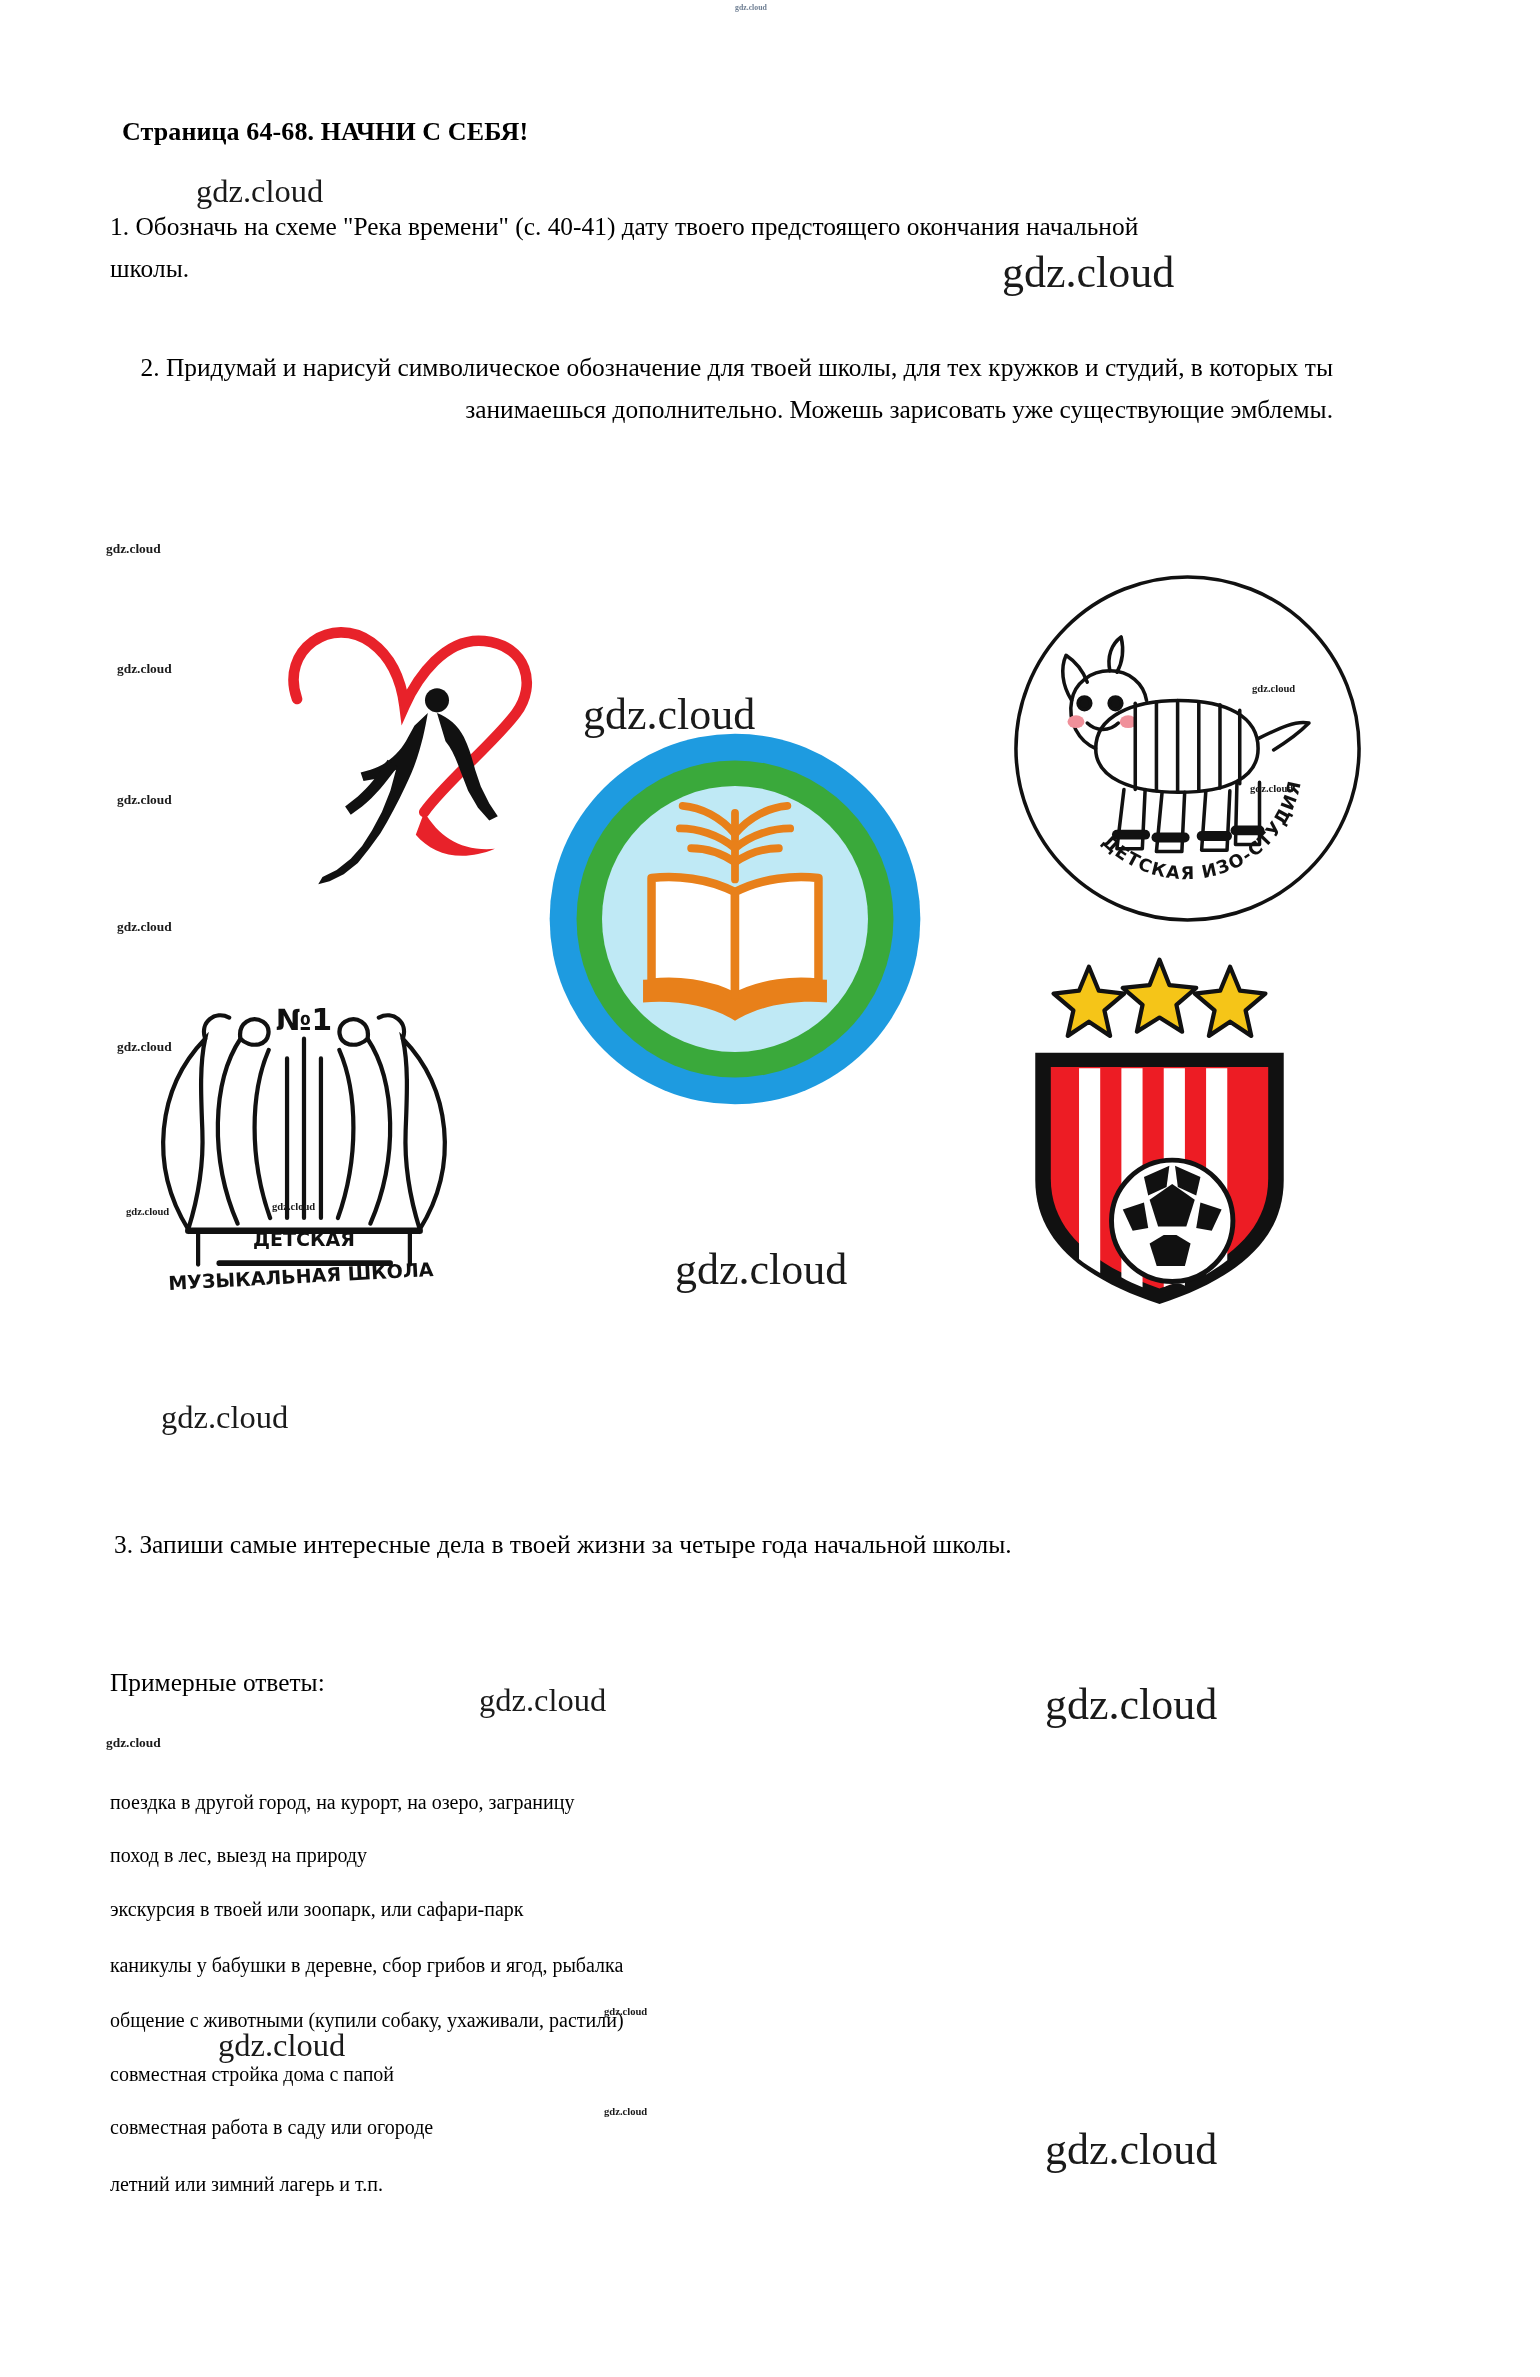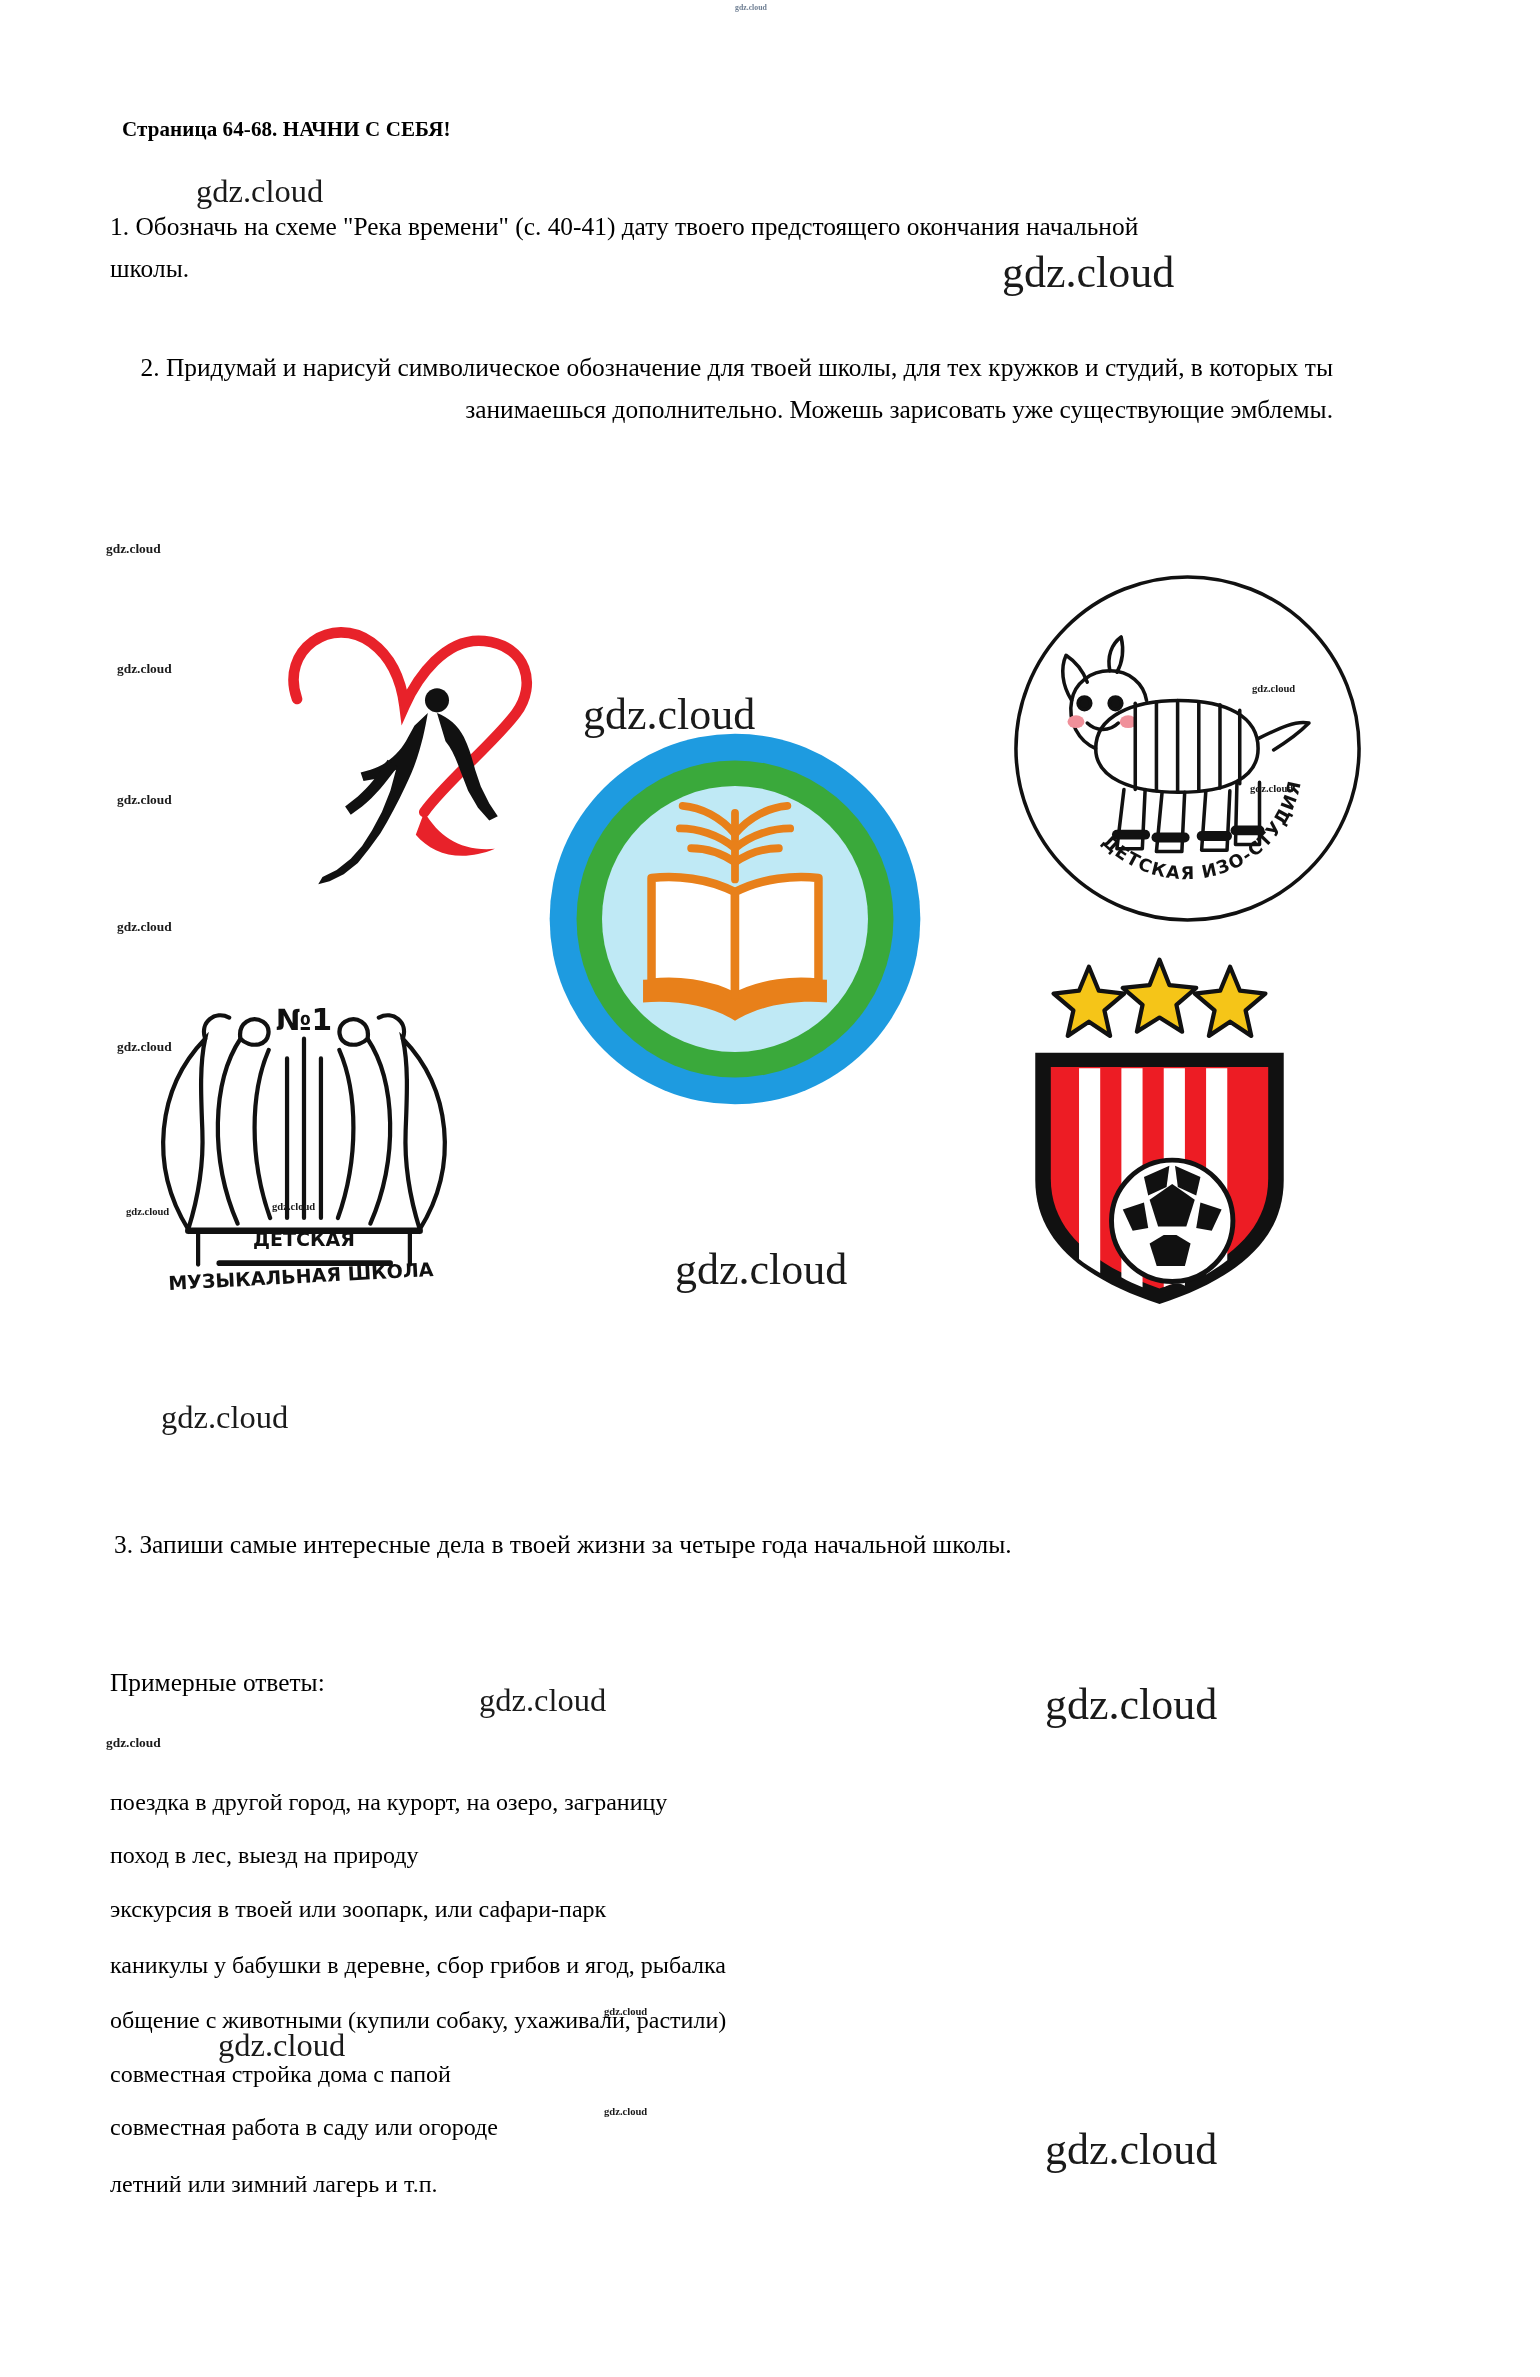--- a/index.html
+++ b/index.html
@@ -34,40 +34,40 @@
   .wm-lg { font-size: 32.5px; }
   .wm-sm { font-size: 13.4px; font-weight: 700; }
   .wm-xs { font-size: 10.6px; font-weight: 700; }
   .wm-tiny { font-size: 7.8px; font-weight: 700; color: #6f7f93; }
 
   
   .title {
     position: absolute;
     left: 122px;
     top: 117px;
-    font-size: 21px;
+    font-size: 26px;
     font-weight: 700;
     letter-spacing: 0.1px;
   }
 
   .para {
     position: absolute;
     font-size: 25.4px;
     line-height: 42px;
   }
 
   .p1 { left: 110px; top: 205px; width: 1103px; }
   .p2 { left: 110px; top: 346px; width: 1223px; text-align: right; }
   .p3 { left: 114px; top: 1523px; width: 1131px; }
   .p4 { left: 110px; top: 1661px; width: 1131px; font-family: Liberation Serif, serif; }
 
   .ans-line {
     position: absolute;
     left: 110px;
-    font-size: 24px;
+    font-size: 20px;
     line-height: 28px;
     white-space: nowrap;
   }
 
   
   .emblems {
     position: absolute;
     left: 0;
     top: 558px;
     width: 1541px;

